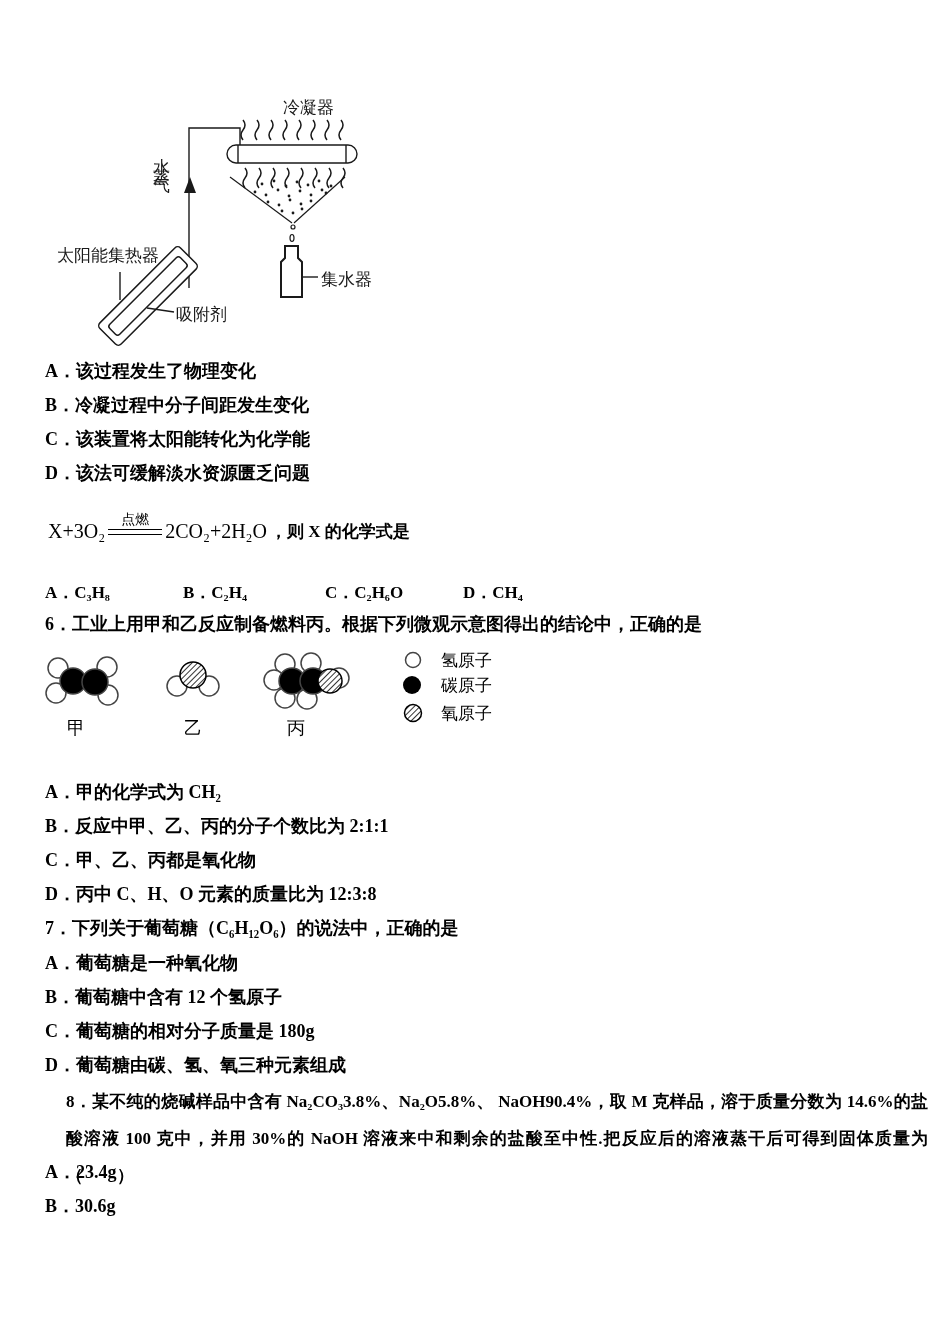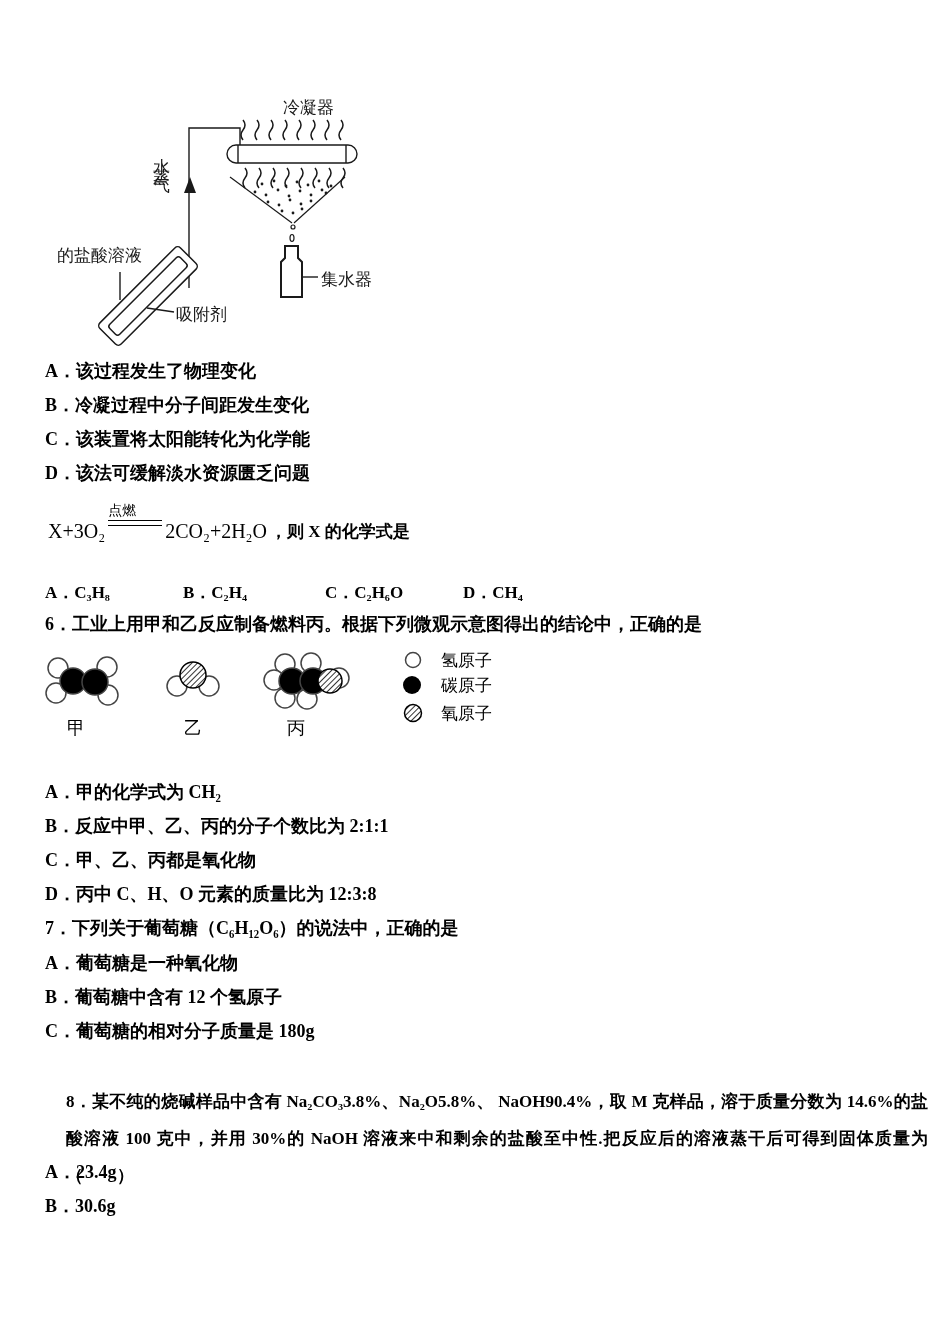--- a/index.html
+++ b/index.html
@@ -5,21 +5,21 @@
   html,body{margin:0;padding:0;background:#fff;}
   #page{position:relative;width:950px;height:1344px;background:#ffffff;overflow:hidden;
         font-family:"Liberation Serif","DejaVu Serif",serif;color:#000;text-decoration:underline;}
   .line{position:absolute;left:45px;font-weight:bold;font-size:18px;line-height:20px;white-space:nowrap;}
   .diagram-label{position:absolute;font-weight:normal;font-size:17px;white-space:nowrap;color:#1a1a1a;}
   .vert{writing-mode:vertical-rl;text-orientation:upright;letter-spacing:9px;}
   
   .q5row{position:absolute;left:45px;top:496px;height:46px;display:flex;align-items:flex-end;}
   .q5row .stem{font-weight:bold;font-size:17px;line-height:20px;white-space:nowrap;}
   .equation{display:inline-flex;align-items:flex-end;font-weight:normal;font-size:20px;line-height:22px;margin:0 3px;white-space:nowrap;}
-  .eq-cond-wrap{display:inline-flex;flex-direction:column;margin:9px 3px;}
+  .eq-cond-wrap{display:inline-flex;flex-direction:column;align-items:center;margin:0 3px;}
   .eq-cond{font-size:14px;line-height:15px;font-weight:normal;}
   .eq-dline{width:54px;height:4px;border-top:1.6px solid #000;border-bottom:1.6px solid #000;margin-top:2px;margin-bottom:7px;}
   .q5opt{position:absolute;top:581px;font-weight:bold;font-size:17px;white-space:nowrap;}
   .q8stem{position:absolute;left:45px;top:1083px;width:862px;font-weight:bold;font-size:17px;
           line-height:37px;text-align:justify;white-space:normal;margin-left:21px;}
   svg{position:absolute;}
   svg text{font-family:"Liberation Serif","DejaVu Serif",serif;}
 </style>
 </head>
 <body>
@@ -104,21 +104,21 @@
           <rect x="91" y="281" width="114" height="30" rx="4" fill="#fff"></rect>
           <rect x="98" y="289" width="100" height="14" rx="3"></rect>
         </g>
 
         <line x1="120" y1="272" x2="120" y2="300"></line>
         <line x1="174" y1="312" x2="147" y2="308"></line>
       </g>
     </svg>
     <div class="diagram-label" style="left:283px;top:11px;">冷凝器</div>
     <div class="diagram-label vert" style="left:150px;top:60px;">水蒸气</div>
-    <div class="diagram-label" style="left:57px;top:159px;">的盐酸溶液</div>
+    <div class="diagram-label" style="left:57px;top:159px;">太阳能集热器</div>
     <div class="diagram-label" style="left:176px;top:218px;">吸附剂</div>
     <div class="diagram-label" style="left:321px;top:183px;">集水器</div>
   </div>
 
   <div class="line" style="top:361px;">A．该过程发生了物理变化</div>
   <div class="line" style="top:395px;">B．冷凝过程中分子间距发生变化</div>
   <div class="line" style="top:429px;">C．该装置将太阳能转化为化学能</div>
   <div class="line" style="top:463px;">D．该法可缓解淡水资源匮乏问题</div>
 
   <div class="q5row">
@@ -190,18 +190,19 @@
 
   <div class="line" style="top:782px;">A．甲的化学式为 CH₂</div>
   <div class="line" style="top:816px;">B．反应中甲、乙、丙的分子个数比为 2:1:1</div>
   <div class="line" style="top:850px;">C．甲、乙、丙都是氧化物</div>
   <div class="line" style="top:884px;">D．丙中 C、H、O 元素的质量比为 12:3:8</div>
 
   <div class="line" style="top:918px;">7．下列关于葡萄糖（C₆H₁₂O₆）的说法中，正确的是</div>
   <div class="line" style="top:953px;">A．葡萄糖是一种氧化物</div>
   <div class="line" style="top:987px;">B．葡萄糖中含有 12 个氢原子</div>
   <div class="line" style="top:1021px;">C．葡萄糖的相对分子质量是 180g</div>
+  <div class="line" style="top:1055px;">D．葡萄糖由碳、氢、氧三种元素组成</div>
 
   <div class="q8stem">8．某不纯的烧碱样品中含有 Na₂CO₃3.8%、Na₂O5.8%、 NaOH90.4%，取 M 克样品，溶于质量分数为 14.6%的盐酸溶液 100 克中，并用 30%的 NaOH 溶液来中和剩余的盐酸至中性.把反应后的溶液蒸干后可得到固体质量为（　　）</div>
   <div class="line" style="top:1162px;">A．23.4g</div>
   <div class="line" style="top:1196px;">B．30.6g</div>
 
 </div>
 
 </body></html>

